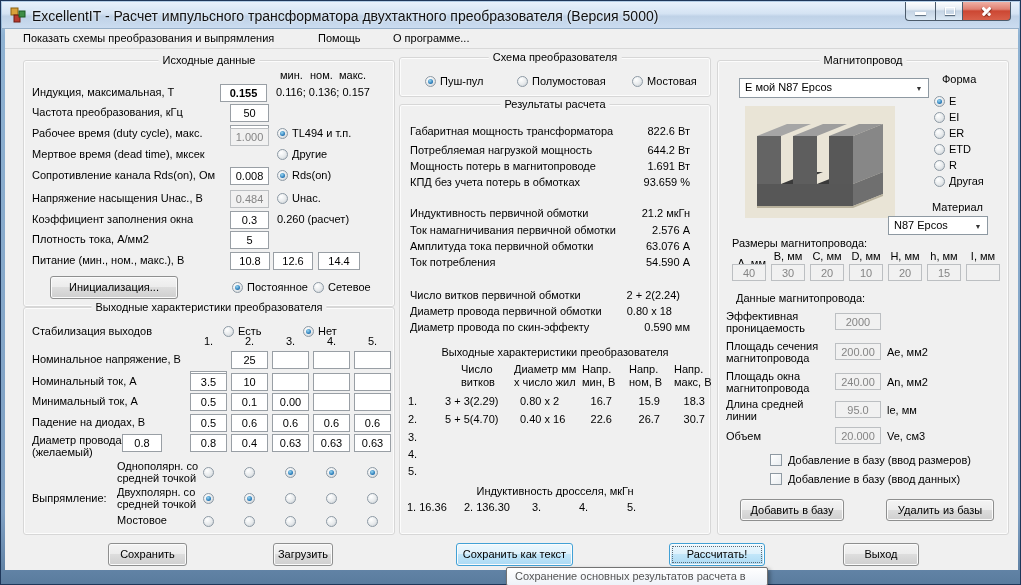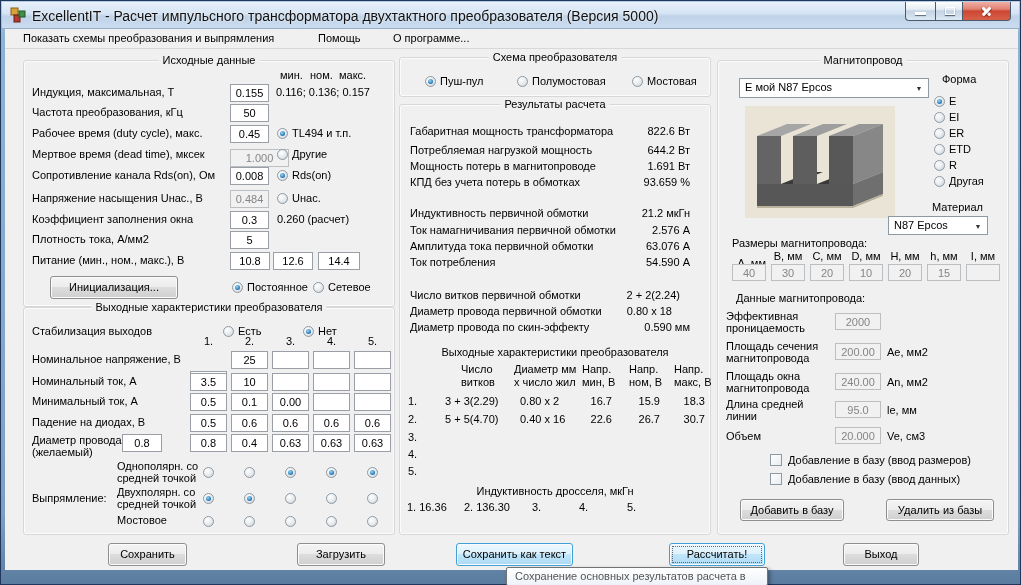--- a/index.html
+++ b/index.html
@@ -98,33 +98,33 @@
 
   <div class="client">
 
     <div class="grp" style="left:18px;top:11px;width:372px;height:247px">
       <span class="leg">Исходные данные</span>
       <span class="lbl" style="left:256px;top:8px">мин.</span>
       <span class="lbl" style="left:286px;top:8px">ном.</span>
       <span class="lbl" style="left:315px;top:8px">макс.</span>
 
       <span class="lbl" style="left:8px;top:25px">Индукция, максимальная, Т</span>
-      <input class="tb" style="left: 206px; top: 23px; width: 39px;" value="0.155">
+      <input class="tb" style="left: 196px; top: 23px; width: 47px; font-weight: bold;" value="0.155">
       <span class="lbl" style="left:252px;top:25px">0.116; 0.136; 0.157</span>
 
       <span class="lbl" style="left:8px;top:45px">Частота преобразования, кГц</span>
       <input class="tb" style="left: 206px; top: 43px; width: 39px;" value="50">
 
       <span class="lbl" style="left:8px;top:66px">Рабочее время (duty cycle), макс.</span>
       <input class="tb" style="left: 206px; top: 64px; width: 39px;" value="0.45">
       <span class="radio sel" style="left:253px;top:67px"></span>
       <span class="lbl" style="left:268px;top:66px">TL494 и т.п.</span>
 
       <span class="lbl" style="left:8px;top:87px">Мертвое время (dead time), мксек</span>
-      <input class="tb dis" style="left: 206px; top: 88px; width: 59px;" value="1.000">
+      <input class="tb dis" style="left: 206px; top: 67px; width: 39px;" value="1.000">
       <span class="radio" style="left:253px;top:88px"></span>
       <span class="lbl" style="left:268px;top:87px">Другие</span>
 
       <span class="lbl" style="left:8px;top:108px">Сопротивление канала Rds(on), Ом</span>
       <input class="tb" style="left: 206px; top: 106px; width: 39px;" value="0.008">
       <span class="radio sel" style="left:253px;top:109px"></span>
       <span class="lbl" style="left:268px;top:108px">Rds(on)</span>
 
       <span class="lbl" style="left:8px;top:131px">Напряжение насыщения Uнас., В</span>
       <input class="tb dis" style="left: 206px; top: 129px; width: 39px;" value="0.484">
@@ -221,21 +221,21 @@
 
       <span class="lbl" style="left:93px;top:206px">Мостовое</span>
       <span class="radio" style="left:179px;top:208px"></span>
       <span class="radio" style="left:220px;top:208px"></span>
       <span class="radio" style="left:261px;top:208px"></span>
       <span class="radio" style="left:302px;top:208px"></span>
       <span class="radio" style="left:343px;top:208px"></span>
     </div>
 
     <div class="btn" style="left:103px;top:494px;width:79px">Сохранить</div>
-    <div class="btn" style="left:292px;top:494px;width:88px">Загрузить</div>
+    <div class="btn" style="left:268px;top:494px;width:60px">Загрузить</div>
 
     <div class="grp" style="left:394px;top:8px;width:312px;height:40px">
       <span class="leg">Схема преобразователя</span>
       <span class="radio sel" style="left:25px;top:18px"></span>
       <span class="lbl" style="left:40px;top:17px">Пуш-пул</span>
       <span class="radio" style="left:117px;top:18px"></span>
       <span class="lbl" style="left:132px;top:17px">Полумостовая</span>
       <span class="radio" style="left:232px;top:18px"></span>
       <span class="lbl" style="left:247px;top:17px">Мостовая</span>
     </div>

